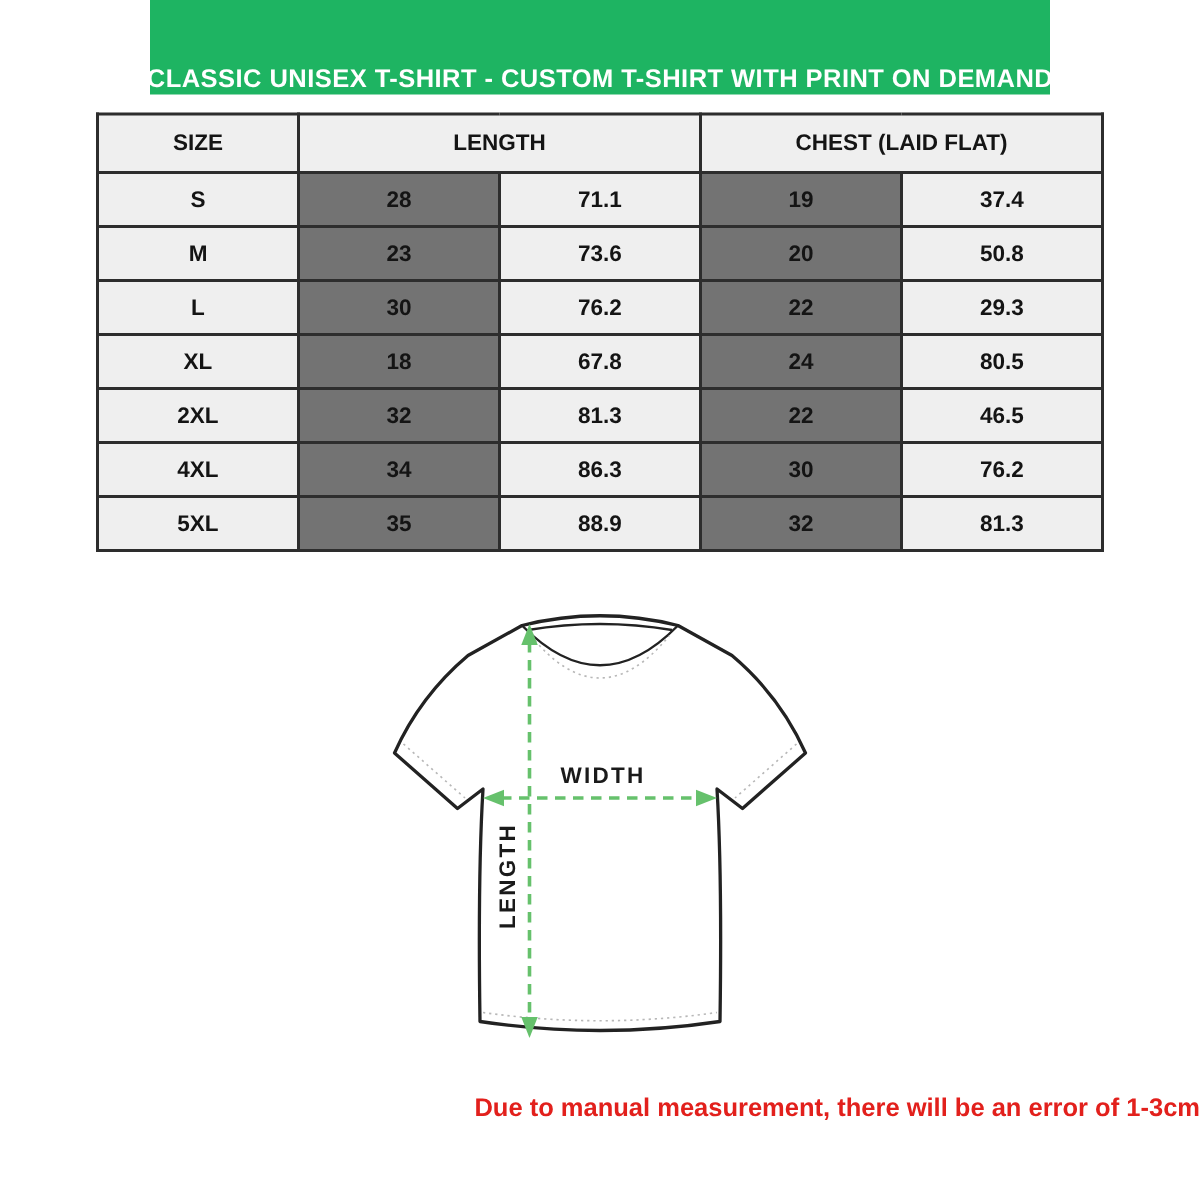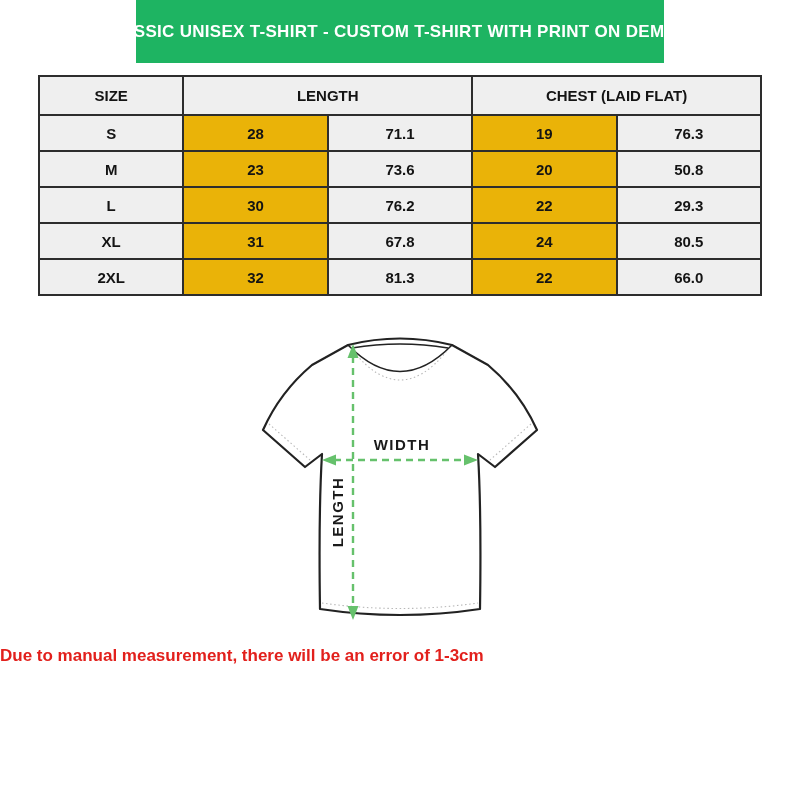--- a/index.html
+++ b/index.html
@@ -6,48 +6,48 @@
     --banner-green:#1eb462;
     --arrow-green:#66c16c;
     --footnote-red:#e2201c;
     --cell-shade-gray:#efefef;
     --table-border:#2d2d2d;
   }
   *{margin:0;padding:0;box-sizing:border-box;}
   html,body{width:800px;height:800px;background:#ffffff;overflow:hidden;
     font-family:"Liberation Sans","DejaVu Sans",sans-serif;}
   .banner{
-    width:528px;height:63px;margin:0 auto;
+    width:600px;height:63px;margin:0 auto;
     background:var(--banner-green);
-    display:flex;align-items:center;justify-content:center;
+    display:flex;align-items:flex-end;justify-content:center;
   }
   .banner-title{
     color:#ffffff;font-size:17px;font-weight:bold;letter-spacing:.3px;white-space:nowrap;
   }
-  .table-wrap{width:724px;margin:12px auto 0;}
+  .table-wrap{width:672px;margin:12px auto 0;}
   table{width:100%;border-collapse:collapse;table-layout:fixed;}
   th,td{
     border:2px solid var(--table-border);
     text-align:center;vertical-align:middle;
     font-weight:bold;color:#141414;font-size:15px;
-    background:#eab308;height:36px;
+    background:#737373;height:36px;
   }
   thead th{height:39px;background:var(--cell-shade-gray);font-size:15px;}
   td.shade{background:var(--cell-shade-gray);}
   .diagram-wrap{width:302px;margin:36px auto 0;}
   svg{display:block;}
   .tee-outline{fill:#ffffff;stroke:#222222;stroke-width:2.2;stroke-linejoin:round;}
   .tee-line{fill:none;stroke:#222222;stroke-width:1.6;}
   .tee-stitch{fill:none;stroke:#b8b8b8;stroke-width:1.1;stroke-dasharray:1.5,2.6;}
   .arrow-line{fill:none;stroke:var(--arrow-green);stroke-width:2.4;stroke-dasharray:7,5;}
   .arrow-head{fill:var(--arrow-green);stroke:none;}
   .dim-label{font-family:"Liberation Sans","DejaVu Sans",sans-serif;
     font-size:15px;font-weight:bold;fill:#1a1a1a;letter-spacing:1.5px;}
   .footnote{
-    margin-top:2px;text-align:left;
+    margin-top:13px;text-align:right;
     color:var(--footnote-red);font-size:17px;font-weight:bold;
   }
 </style>
 </head>
 <body>
 
 <div class="banner">
   <span class="banner-title">CLASSIC UNISEX T-SHIRT - CUSTOM T-SHIRT WITH PRINT ON DEMAND</span>
 </div>
 
@@ -59,49 +59,63 @@
         <th colspan="2">LENGTH</th>
         <th colspan="2">CHEST (LAID FLAT)</th>
       </tr>
     </thead>
     <tbody>
       <tr>
         <td class="shade">S</td>
         <td>28</td>
         <td class="shade">71.1</td>
         <td>19</td>
-        <td class="shade">76.3</td>
+        <td class="shade">37.4</td>
       </tr>
       <tr>
         <td class="shade">M</td>
         <td>23</td>
         <td class="shade">73.6</td>
         <td>20</td>
         <td class="shade">50.8</td>
       </tr>
       <tr>
         <td class="shade">L</td>
         <td>30</td>
         <td class="shade">76.2</td>
         <td>22</td>
         <td class="shade">29.3</td>
       </tr>
       <tr>
         <td class="shade">XL</td>
-        <td>31</td>
+        <td>18</td>
         <td class="shade">67.8</td>
         <td>24</td>
         <td class="shade">80.5</td>
       </tr>
       <tr>
         <td class="shade">2XL</td>
         <td>32</td>
         <td class="shade">81.3</td>
         <td>22</td>
-        <td class="shade">66.0</td>
+        <td class="shade">46.5</td>
+      </tr>
+      <tr>
+        <td class="shade">4XL</td>
+        <td>34</td>
+        <td class="shade">86.3</td>
+        <td>30</td>
+        <td class="shade">76.2</td>
+      </tr>
+      <tr>
+        <td class="shade">5XL</td>
+        <td>35</td>
+        <td class="shade">88.9</td>
+        <td>32</td>
+        <td class="shade">81.3</td>
       </tr>
     </tbody>
   </table>
 </div>
 
 <div class="diagram-wrap">
   <svg width="302" height="312" viewBox="0 0 300 312">
 
     <path class="tee-outline" d="M98,13 L62,33 Q30,60 13,98 L55,135 L72,122
          C70,155 69,210 70,277

